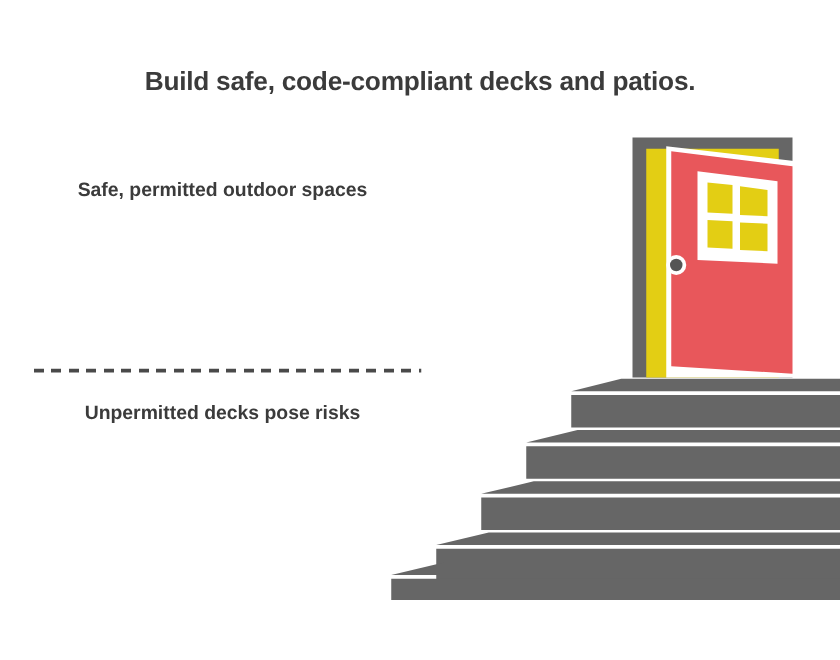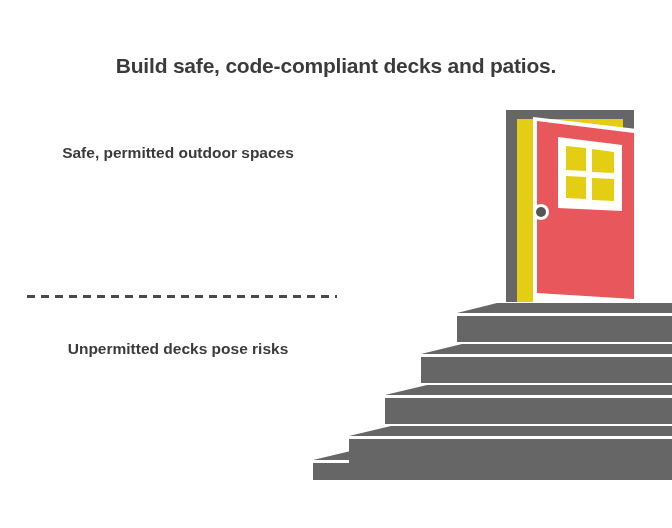--- a/index.html
+++ b/index.html
@@ -35,21 +35,21 @@
   }
 
   
   .text-block {
     position: absolute;
     width: 356px;
     left: 0;
     text-align: center;
   }
   .block-top { top: 142px; }
-  .block-bottom { top: 338px; }
+  .block-bottom { top: 320px; }
 
   .block-title {
     font-size: 15.5px;
     font-weight: bold;
     color: #3b3b3b;
     line-height: 22px;
     margin: 0;
   }
   .block-sub {
     font-size: 15.5px;

